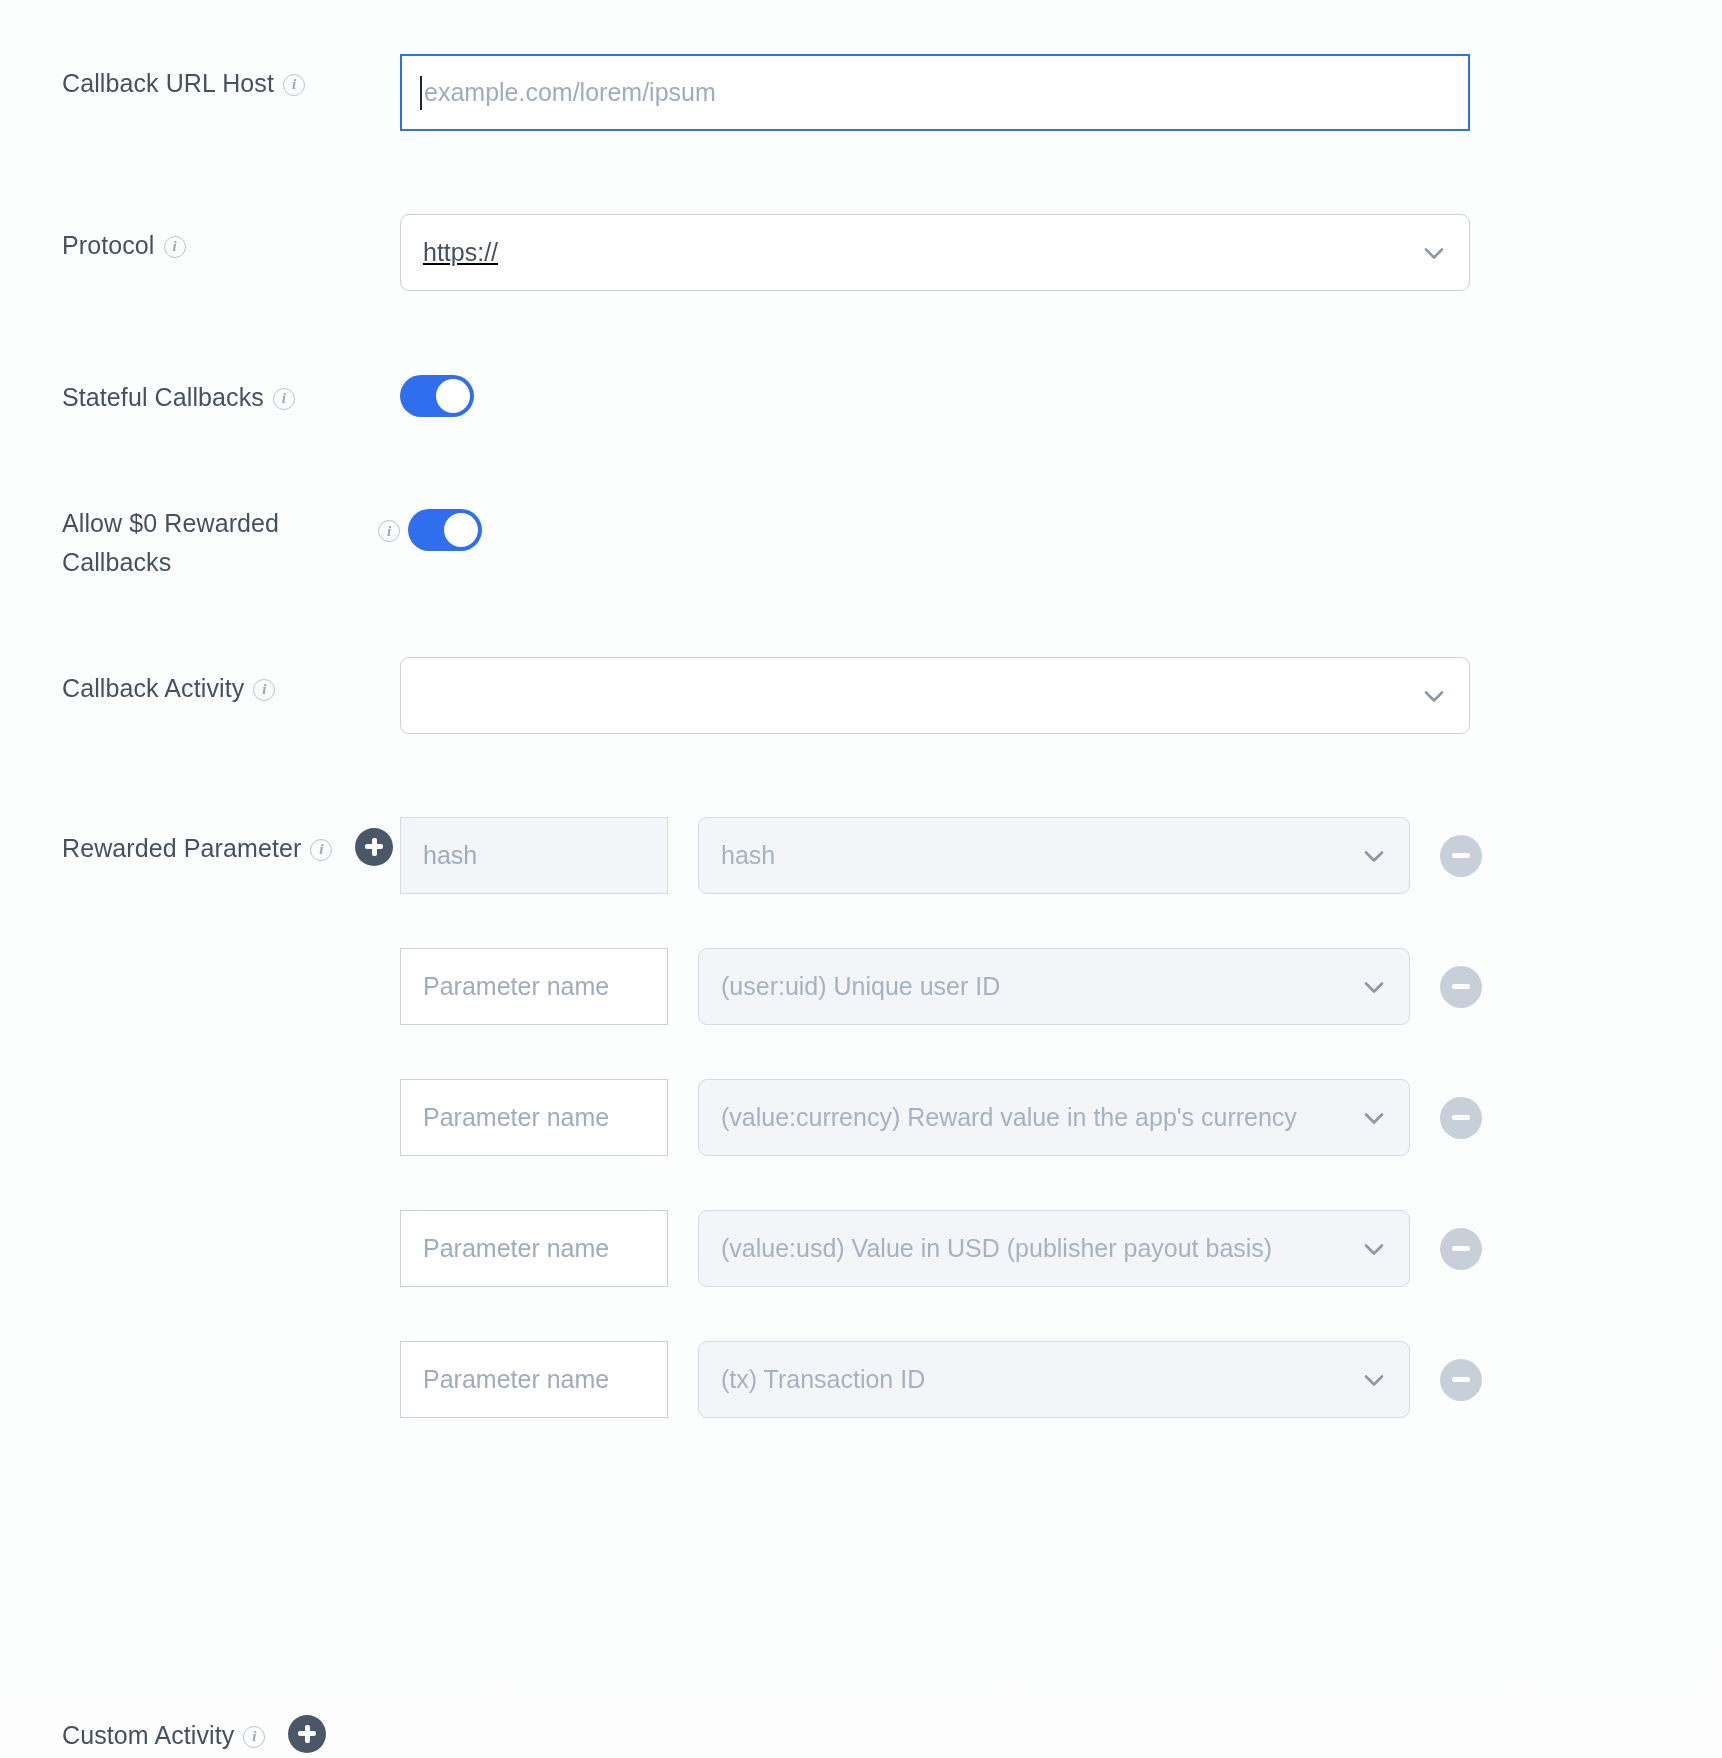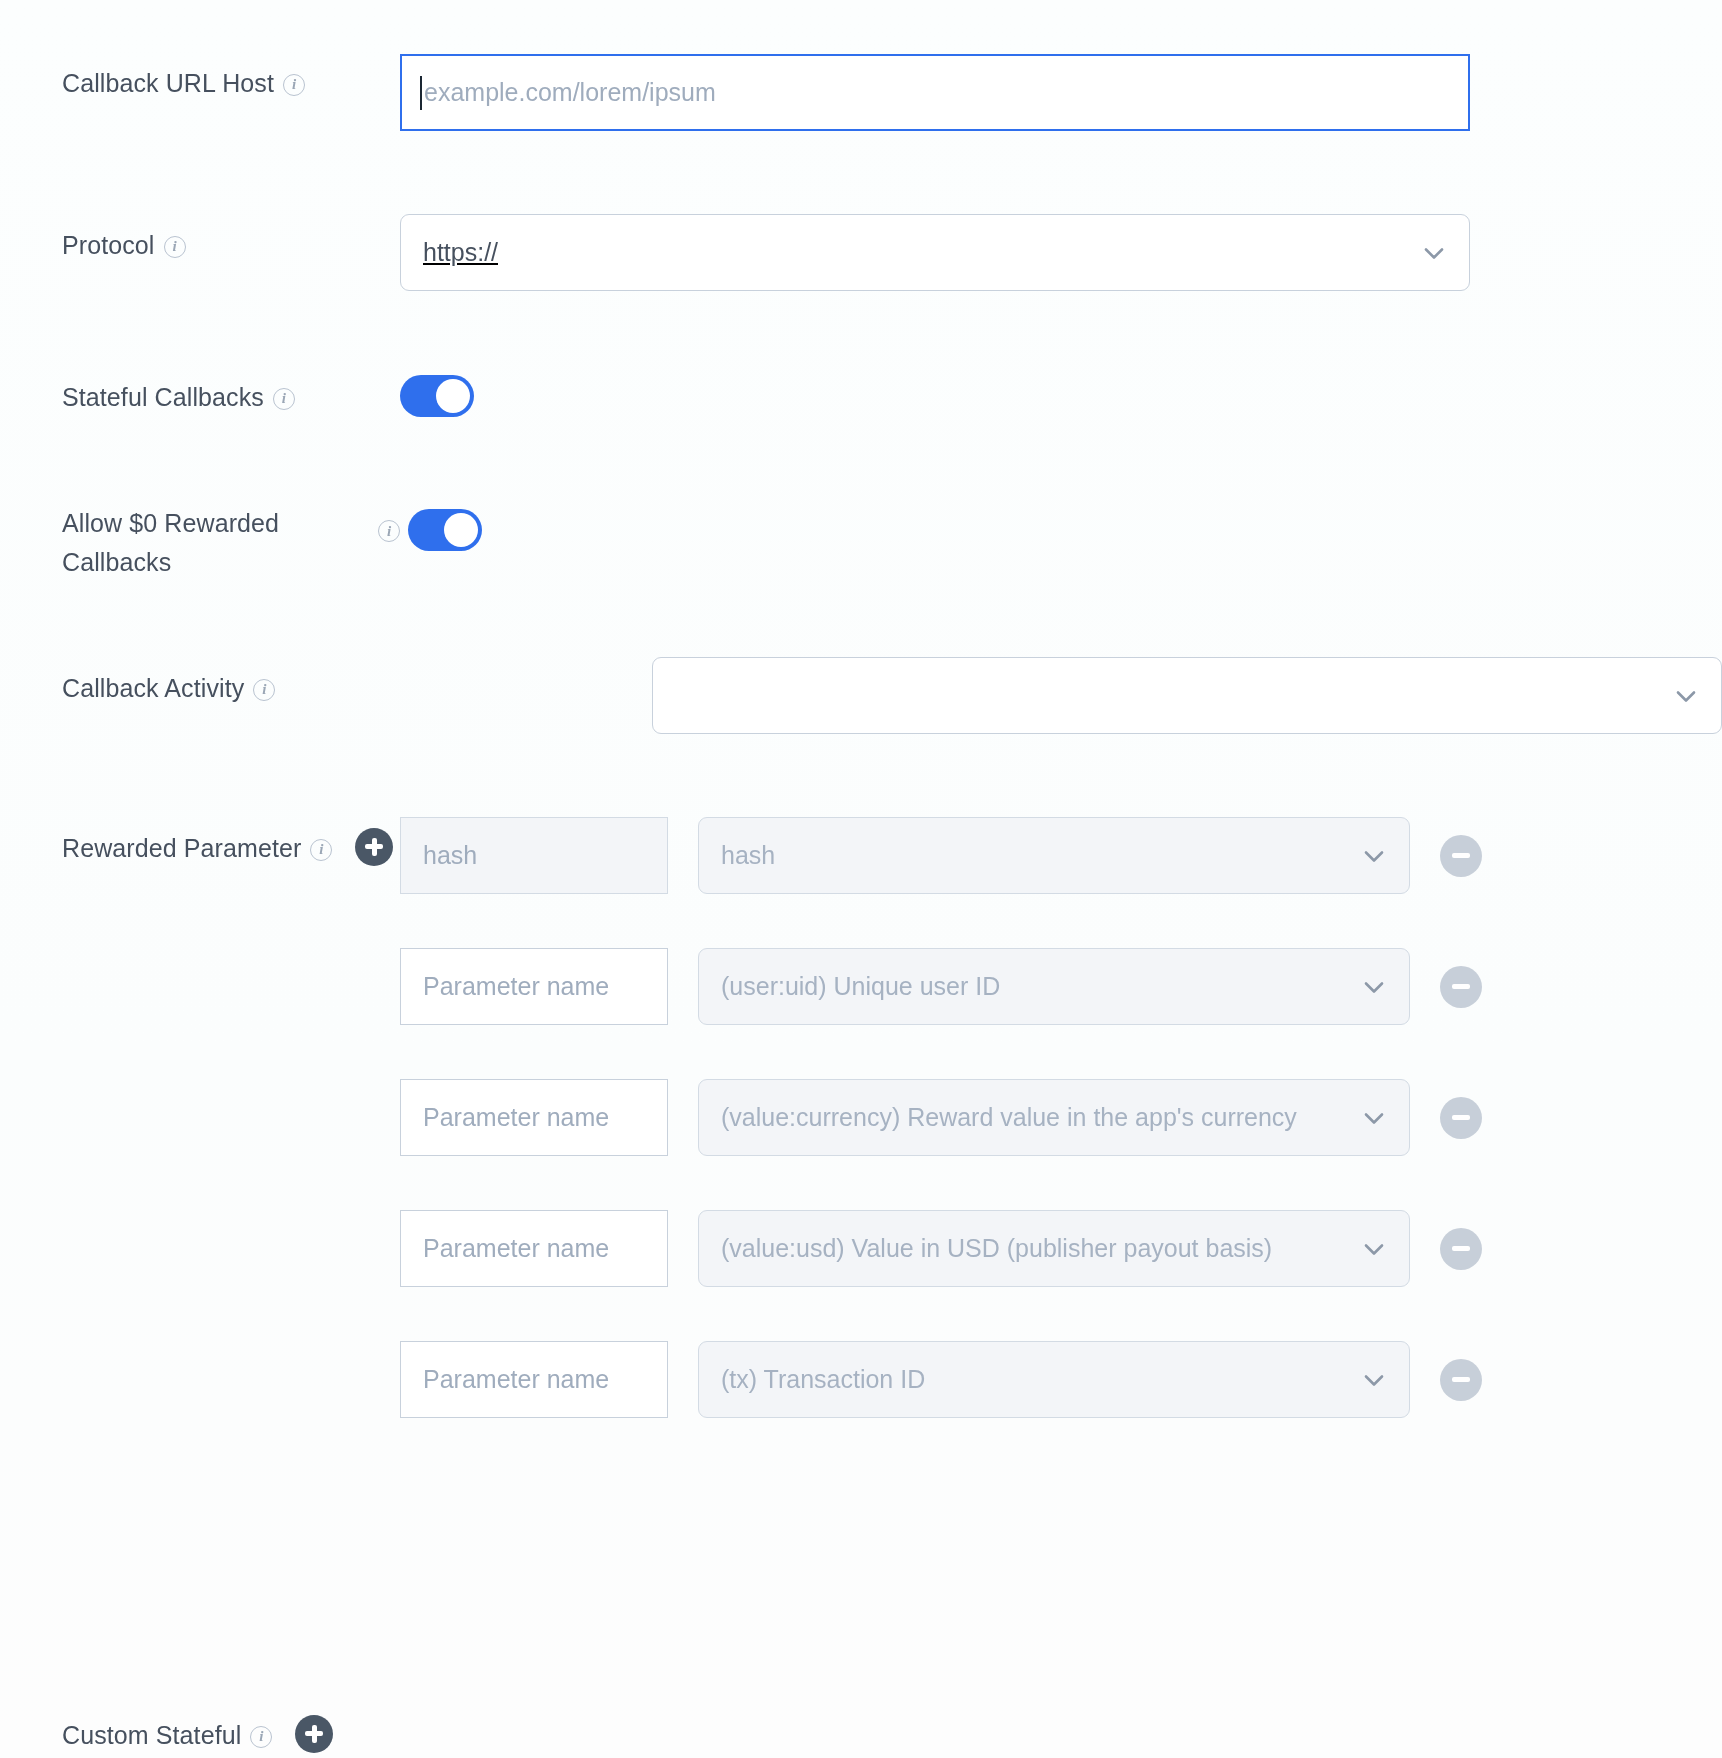--- a/index.html
+++ b/index.html
@@ -257,21 +257,21 @@
 Callbacks</span>
     </div>
     <div style="display:flex; align-items:center; height:44px; margin-left:-22px; gap:8px;">
       <span class="info-icon" style="margin-top:16px;">i</span>
       <span class="toggle" style="margin-top:16px;">
         <span class="knob"></span>
       </span>
     </div>
   </div>
 
-  <div class="row" style="top:657px; left:0; width:1722px;justify-content:space-between;">
+  <div class="row" style="top:657px; left:0; width:1722px;">
     <div class="label-col" style="padding-top:12px;">
       <span class="label-inline">
         <span class="label-text">Callback Activity</span>
         <span class="info-icon">i</span>
       </span>
     </div>
     <div style="position:relative; width:1070px; height:77px;">
       <div class="select">
         <span class="select-value"></span>
         <span class="chevron">
@@ -378,20 +378,20 @@
         </div>
         <span class="remove-btn"></span>
       </div>
 
     </div>
   </div>
 
   <div class="row" style="top:1716px; left:0; width:1722px;">
     <div class="label-col">
       <span class="label-inline">
-        <span class="label-text">Custom Stateful</span>
+        <span class="label-text">Custom Activity</span>
         <span class="info-icon">i</span>
         <span class="add-btn"></span>
       </span>
     </div>
   </div>
 
 </div>
 
 </body></html>

